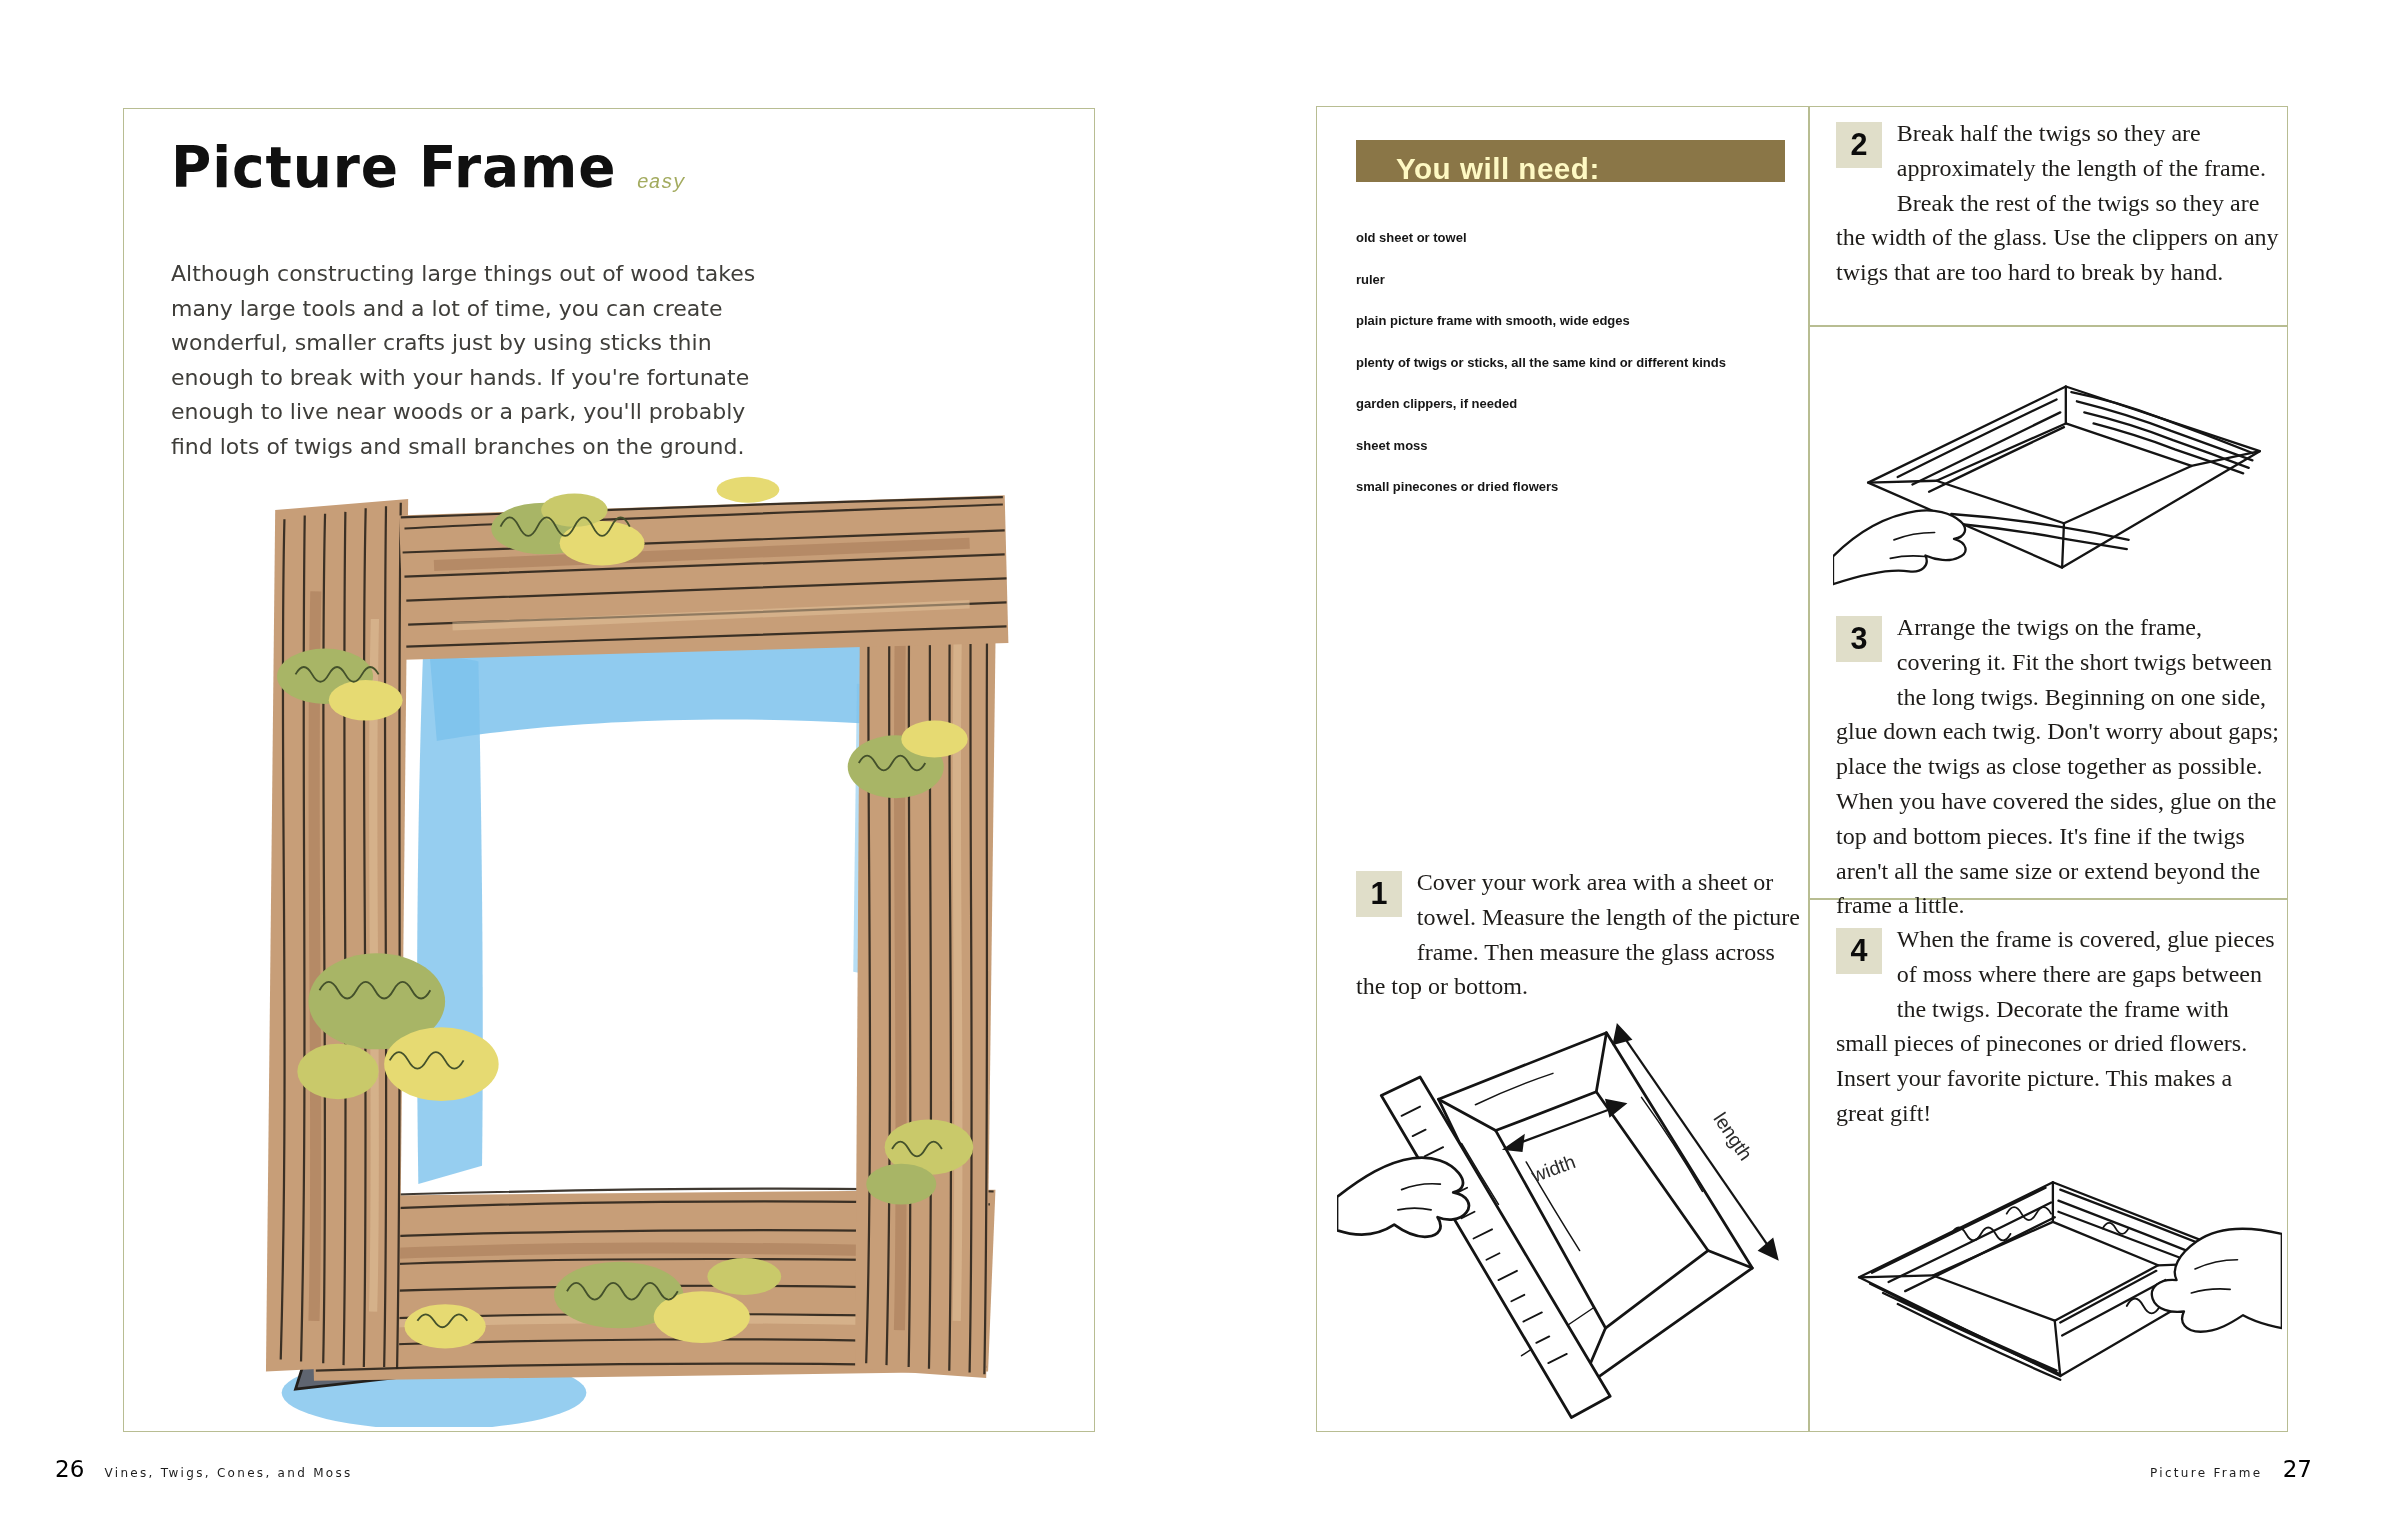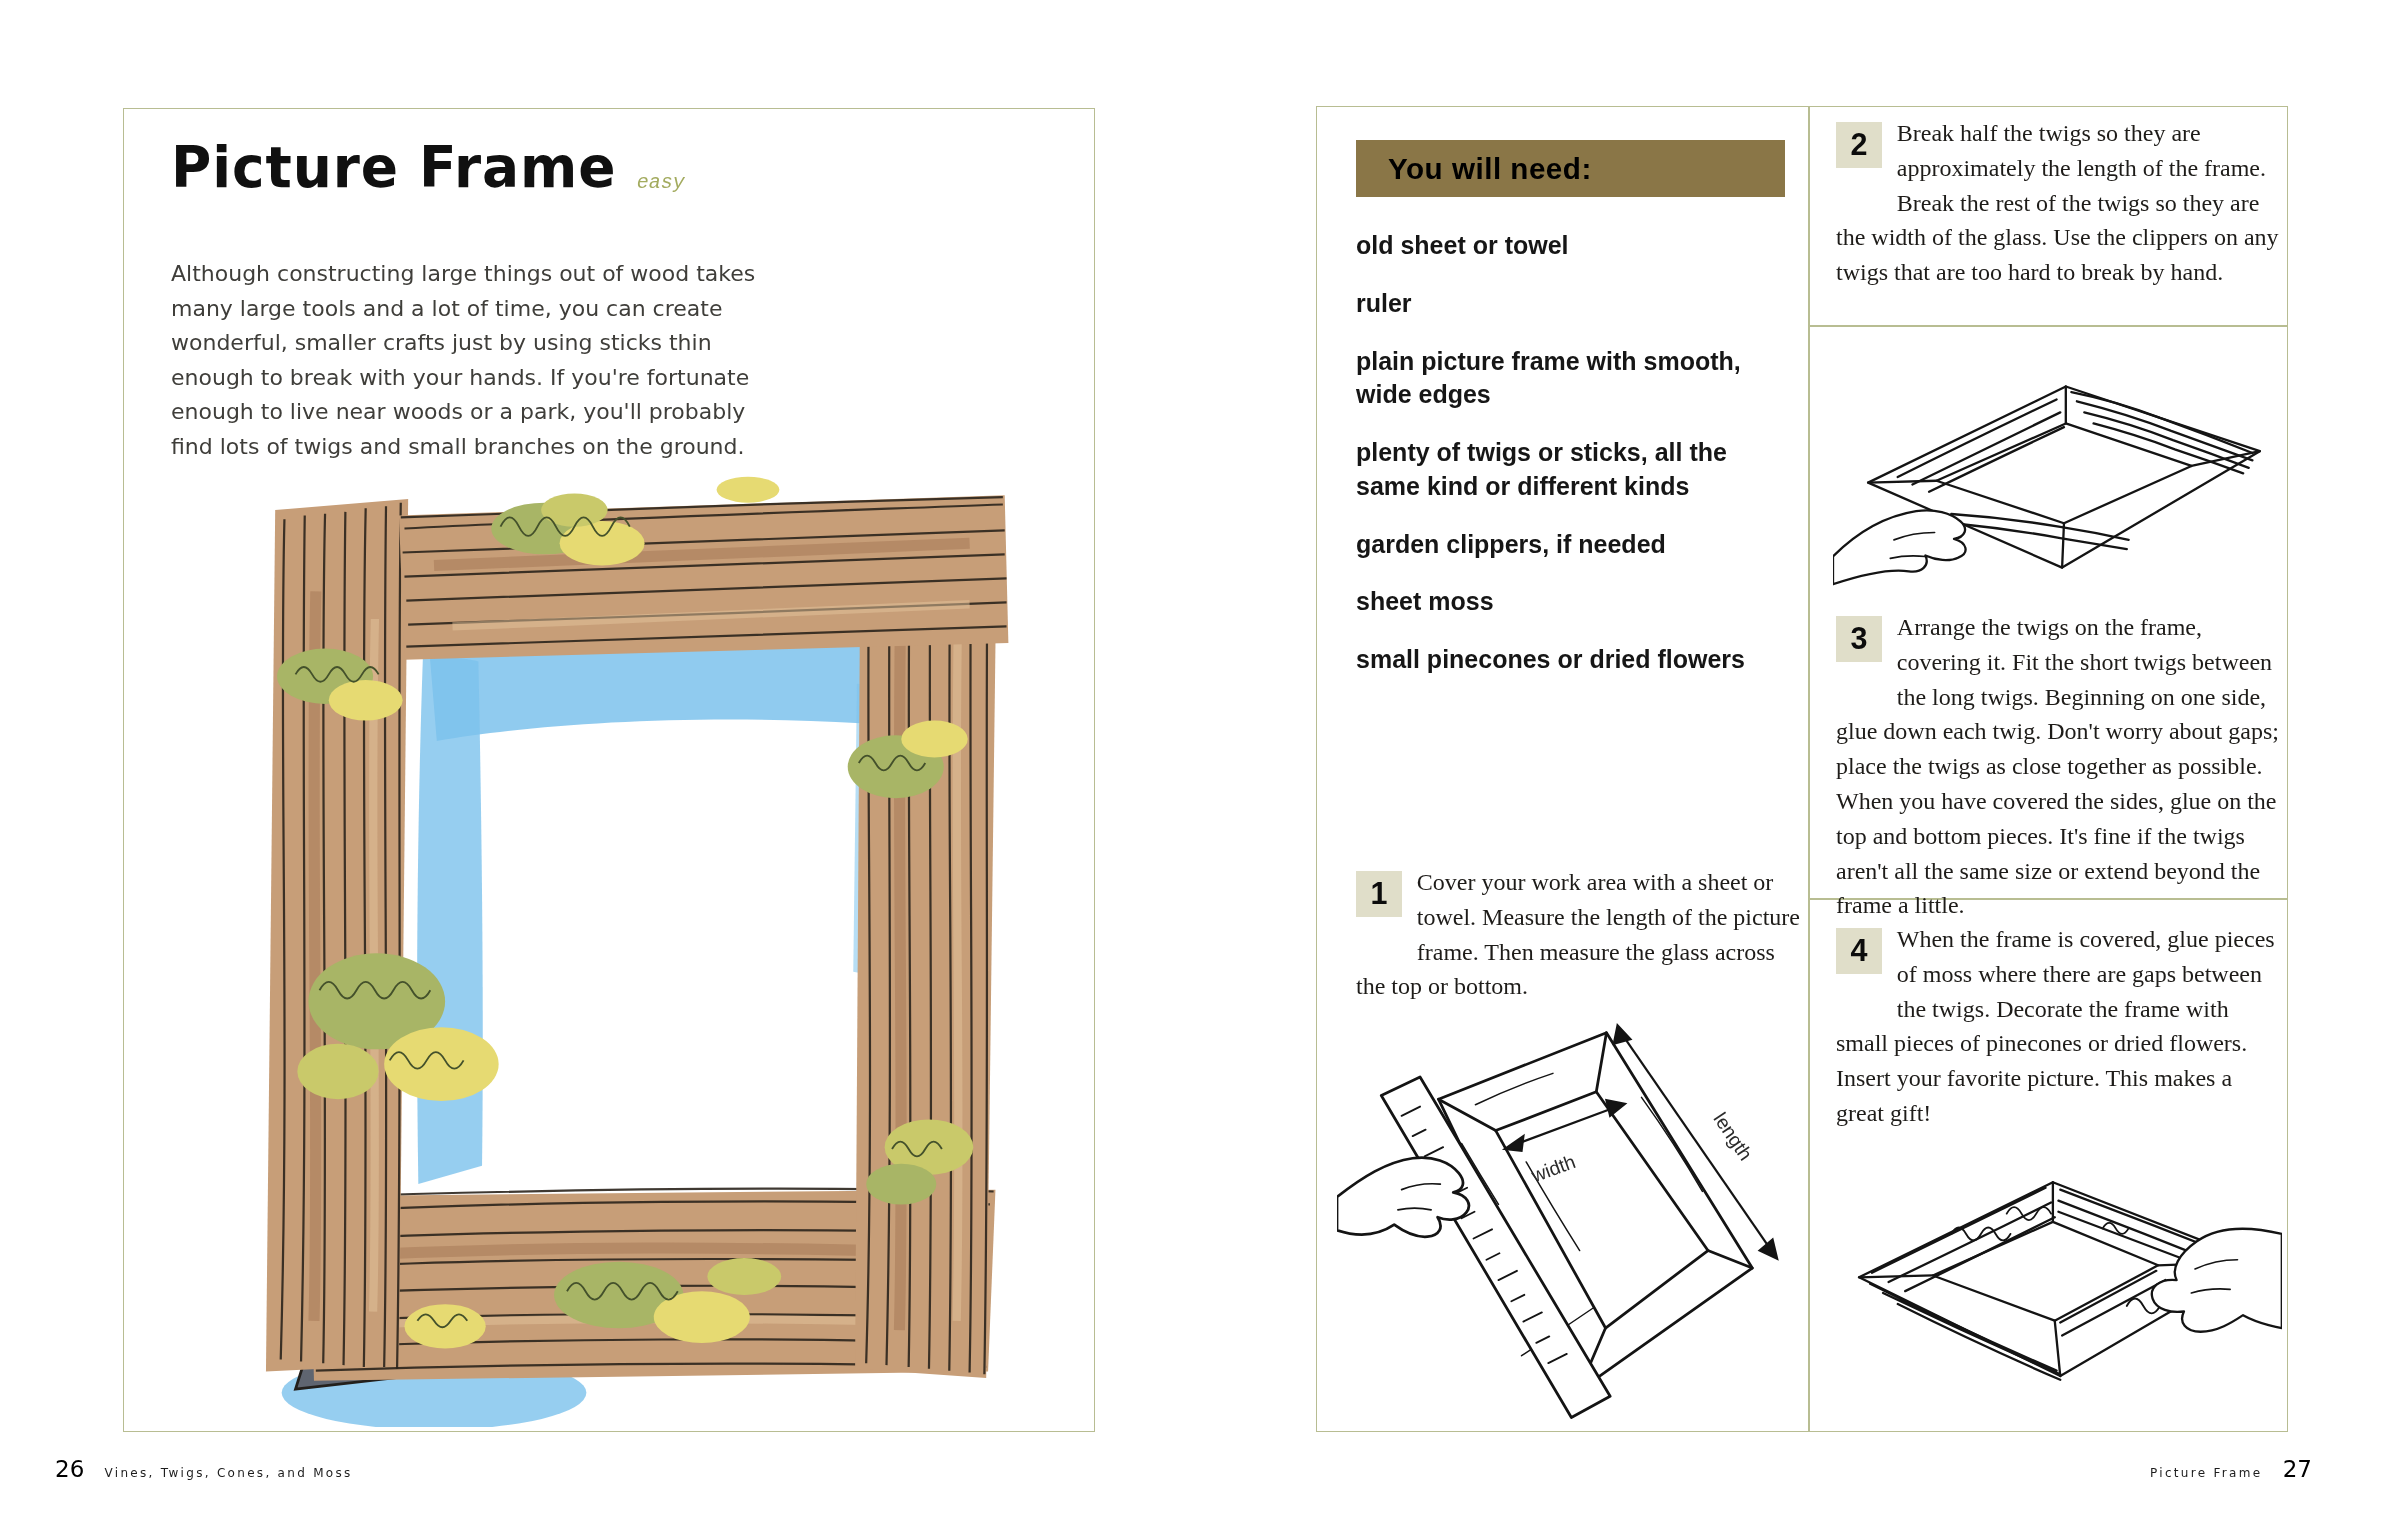--- a/index.html
+++ b/index.html
@@ -9,25 +9,25 @@
 
   
   .title-row{position:absolute;left:171px;top:137px;display:flex;align-items:baseline;gap:20.3px;}
   .title-row h1{margin:0;font-family:"DejaVu Sans",sans-serif;font-weight:bold;font-size:55px;
                 letter-spacing:0.9px;color:#101010;transform:scaleY(1.05);transform-origin:left bottom;}
   .easy{font-family:Liberation Mono, monospace;font-style:italic;font-size:20px;color:#a3ab5f;}
   .intro{position:absolute;left:171px;top:235px;width:610px;font-family:"DejaVu Sans",sans-serif;
          font-size:22px;line-height:1.57;color:#3f3e3a;}
 
   
-  .banner{position:absolute;width:429px;height:57px;background:#8a7647;color:#000000;
+  .banner{position:absolute;width:429px;height:42px;background:#8a7647;color:#fef9c3;
           font-family:"Liberation Sans",sans-serif;font-weight:bold;font-size:29.6px;line-height:57px;
-          padding-left:32px;letter-spacing:0.5px;box-sizing:border-box;}
+          padding-left:40px;letter-spacing:0.5px;box-sizing:border-box;}
   .materials{position:absolute;left:1356px;top:229px;width:441px;font-family:"Liberation Sans",sans-serif;
-             font-weight:bold;font-size:25px;line-height:1.35;color:#161616;}
+             font-weight:bold;font-size:13px;line-height:1.35;color:#161616;}
   .materials .item{margin-bottom:24px;}
   .step{position:absolute;width:445px;font-family:"Liberation Serif",serif;font-size:24px;
         line-height:1.45;color:#1e1c19;}
   .badge{float:left;width:46px;height:46px;margin:5.5px 14.8px 20.3px 0;background:#e0dec9;color:#0c0c0c;
          font-family:"Liberation Sans",sans-serif;font-weight:bold;font-size:30.5px;
          display:flex;align-items:center;justify-content:center;}
   .vdiv{position:absolute;width:1.8px;background:#b8bd92;}
   .hdiv{position:absolute;height:1.8px;background:#b8bd92;}
   .illus{position:absolute;}
 

